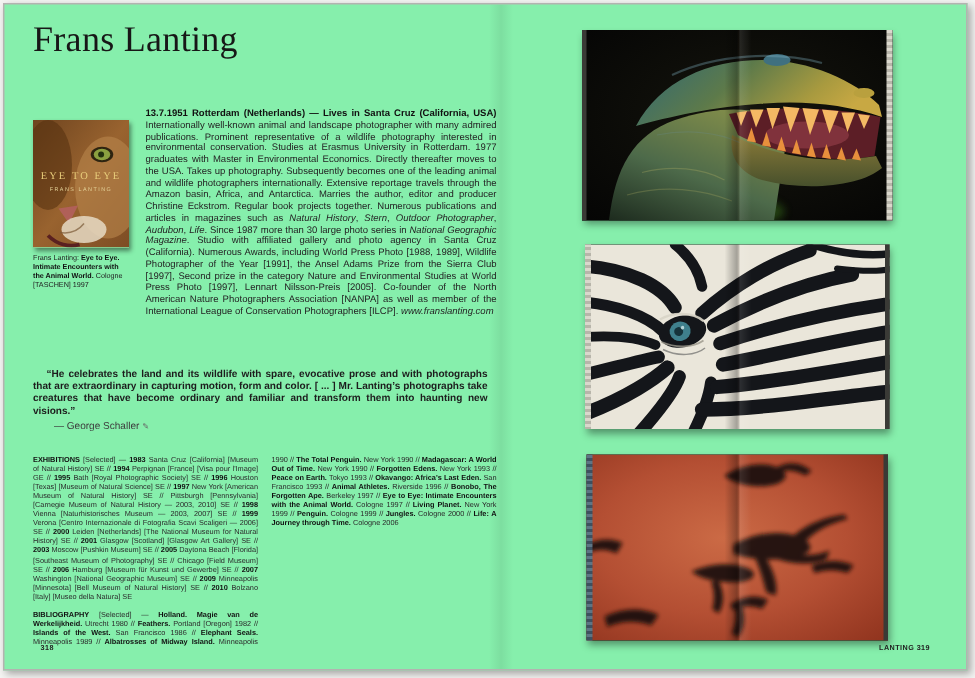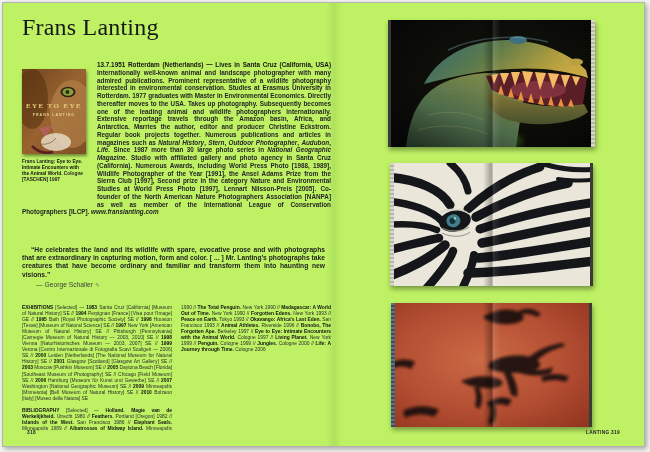--- a/index.html
+++ b/index.html
@@ -1,26 +1,26 @@
 <!DOCTYPE html>
 <html><head>
 <meta charset="utf-8">
 <style>
   html,body{margin:0;padding:0;width:650px;height:452px;background:#f4f4f2;overflow:hidden;
     font-family:"Liberation Sans",sans-serif;}
-  .sheet{position:absolute;left:2px;top:2px;width:641px;height:443px;background:#bef264;
+  .sheet{position:absolute;left:2px;top:2px;width:641px;height:443px;background:#86efac;
     border:1px solid #b3b3b0;box-shadow:2px 2px 5px rgba(0,0,0,.32);overflow:hidden;}
   .center-gutter{position:absolute;left:323px;top:0;width:16px;height:100%;
     background:linear-gradient(90deg,rgba(0,0,0,0),rgba(0,0,0,.07) 50%,rgba(0,0,0,0));pointer-events:none;}
   
   .left-page{position:absolute;left:0;top:0;width:330px;height:100%;}
   .page-title{position:absolute;left:19px;top:11px;font-family:"Liberation Serif",serif;
     font-size:24px;color:#171717;letter-spacing:.2px;}
-  .bio{position:absolute;left:19px;top:58px;width:309px;font-size:6.35px;line-height:7.75px;
-    text-align:justify;color:#242424;font-weight:bold;}
+  .bio{position:absolute;left:19px;top:69px;width:309px;font-size:6.35px;line-height:7.75px;
+    text-align:justify;color:#242424;}
   .bio b{color:#111;}
   .cover-block{float:left;width:66px;height:139px;margin:8px 9px 0 0;}
   .cover{width:64px;height:85px;box-shadow:1px 2px 3px rgba(0,0,0,.45);display:block;}
   .cover-caption{margin-top:5px;width:64px;font-size:4.8px;line-height:5.9px;text-align:left;color:#222;}
   .pull-quote{position:absolute;left:19px;top:243px;width:303px;font-size:6.7px;line-height:8.2px;
     font-weight:bold;text-align:justify;color:#1d1d1d;}
   .pull-quote .qtext{text-indent:9px;}
   .quote-attr{margin-top:2.5px;padding-left:14px;font-weight:normal;color:#3d3d3d;}
   .quote-attr .src-icon{font-size:5.5px;color:#666;margin-left:2px;}
   .columns{position:absolute;left:19px;top:302px;width:309px;height:129px;

